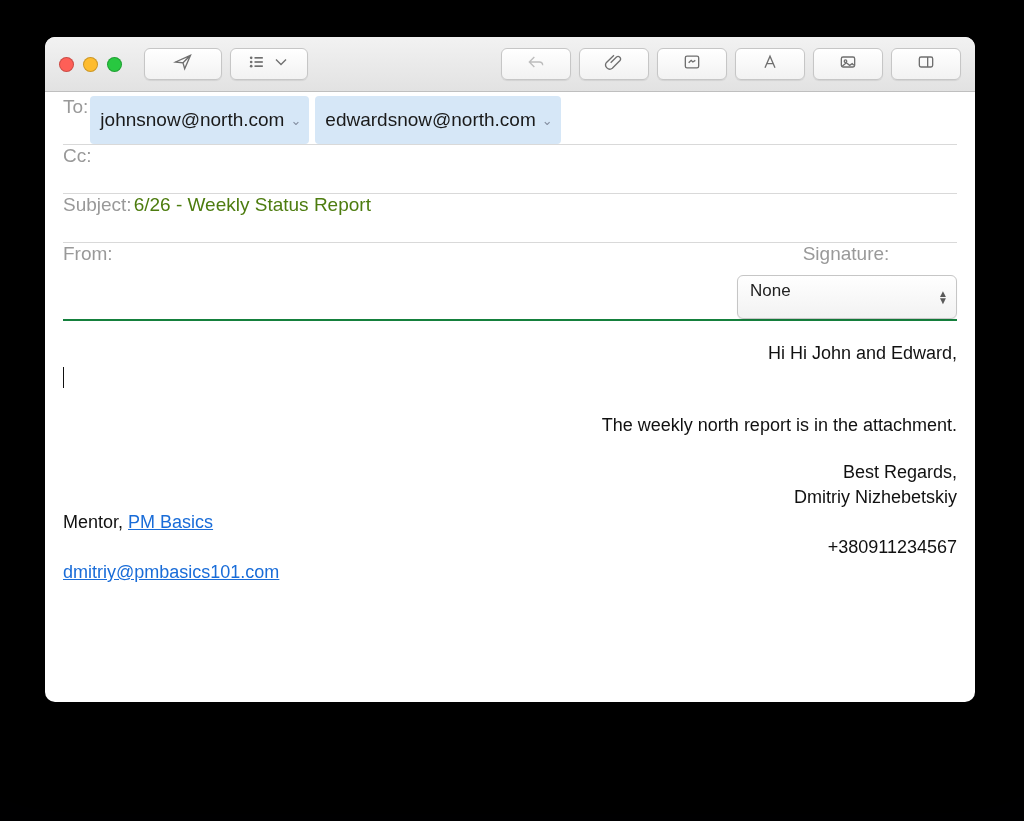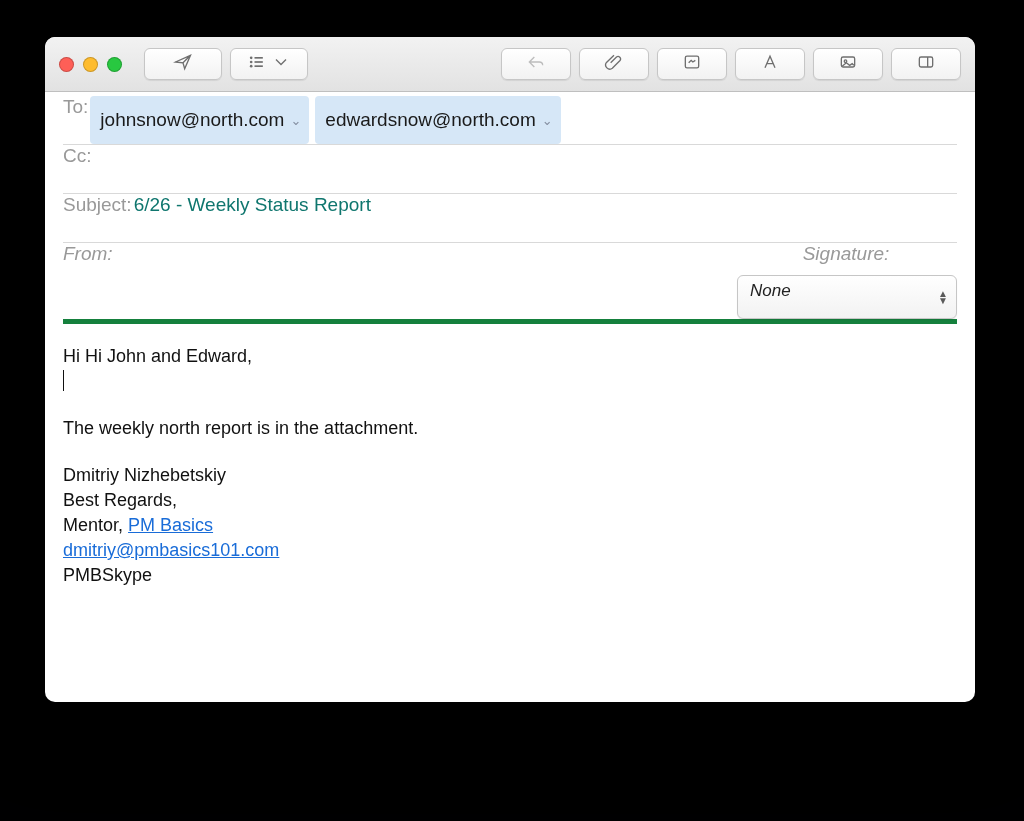--- a/index.html
+++ b/index.html
@@ -31,23 +31,23 @@
   .tbtn.small { min-width:44px; }
   .tbtn.disabled { color:#b8b8b8; }
   .tbtn.disabled svg { stroke:#bdbdbd; }
   .spacer { flex:1; }
   .fields { padding:4px 18px 0 18px; }
   .row {
     display:flex; min-height:48px;
     border-bottom:1px solid #d9d9d9; gap:0;
     font-size:19px;
   }
-  .row:last-of-type { border-bottom:5px solid #15803d;font-style:italic; }
+  .row:last-of-type { border-bottom:2px solid #15803d; }
   .label { color:#999; flex:0 0 auto; padding-right:2px; }
-  .val { color:#0f766e; }
+  .val { color:#4d7c0f; }
   .chips { display:flex; gap:6px; flex-wrap:wrap; }
   .chip {
     background:#d6e7f7; color:#1a1a1a; padding:3px 8px 3px 10px;
     border-radius:4px; display:flex; align-items:center; gap:6px;
     font-size:19px; cursor:default; user-select:none;
   }
   .chip .caret { font-size:13px; color:#848ea0; }
   .sigwrap { display:flex; align-items:center; gap:10px; margin-left:auto;flex-direction:column; }
   .select {
     height:30px; min-width:178px; padding:0 28px 12px 12px;
@@ -60,21 +60,21 @@
   .select .stepper {
     position:absolute; right:8px; top:50%; transform:translateY(-50%);
     display:flex; flex-direction:column; line-height:7px; font-size:10px; color:#5a5a5a;
   }
   .body {
     flex:1; padding:20px 18px; font-size:18px; line-height:25px; color:#111;
     overflow:auto;
   }
   .body a { color:#196cd8; }
   .caret-line { display:inline-block; width:1px; height:21px; background:#111; vertical-align:-4px; }
-  .txt { white-space:pre-wrap; }
+  .txt { white-space:pre-wrap;text-align:right; }
 </style>
 </head>
 <body>
 
 <div class="stage">
   <div class="window">
 
     <div class="titlebar">
       <div class="traffic">
         <div class="tl" style="background:#fe5f57"></div>
@@ -198,21 +198,21 @@
       </div>
 
     </div>
 
     <div class="body">
       <div class="txt">Hi Hi John and Edward,</div>
       <span class="caret-line"></span>
       <div style="height:22px;"></div>
       <div class="txt">The weekly north report is in the attachment.</div>
       <div style="height:22px;"></div>
+      <div class="txt">Best Regards,</div>
       <div class="txt">Dmitriy Nizhebetskiy</div>
-      <div class="txt">Best Regards,</div>
       <div><span>Mentor, </span><a href="#">PM Basics</a></div>
+      <div class="txt">+380911234567</div>
       <div><a href="#">dmitriy@pmbasics101.com</a></div>
-      <div class="txt">PMBSkype</div>
     </div>
 
   </div>
 </div>
 
 </body></html>

